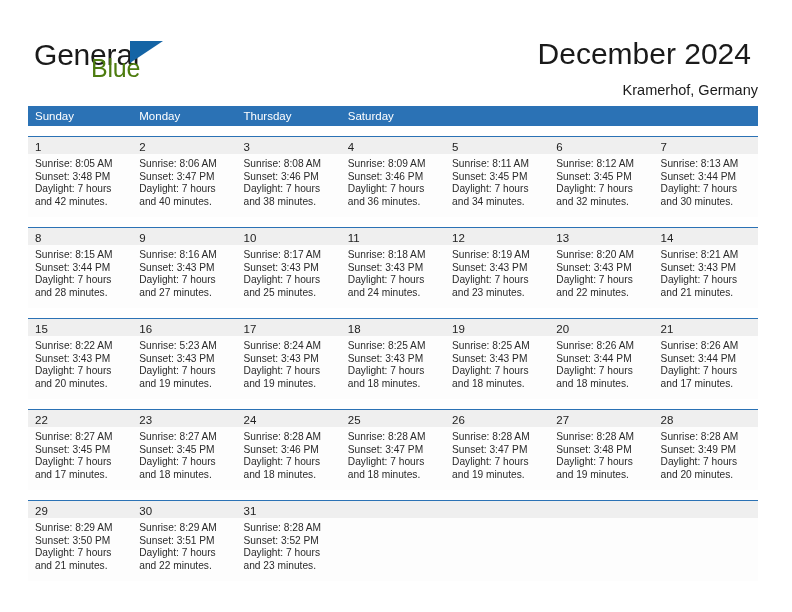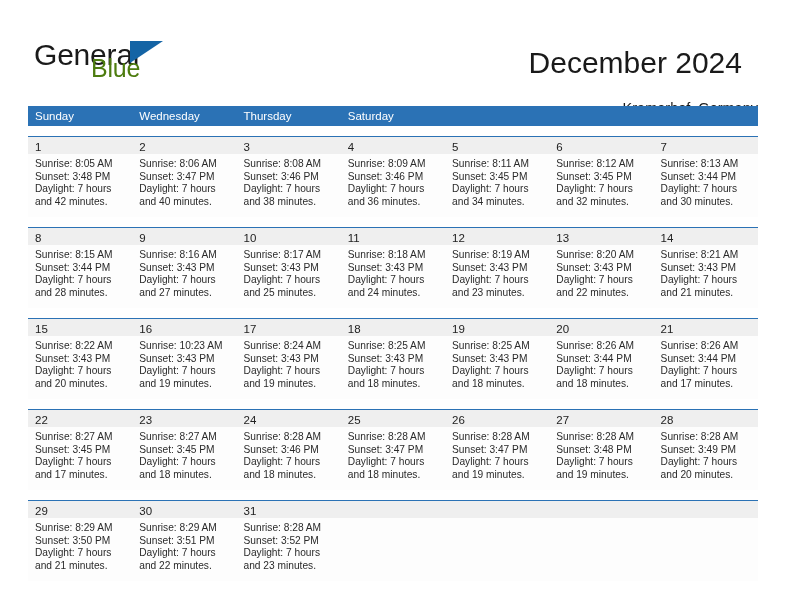--- a/index.html
+++ b/index.html
@@ -69,21 +69,21 @@
     right: 0;
     top: 0;
     text-align: right;
   }
   .month-title {
     font-size: 30px;
     color: #1a1a1a;
     line-height: 38px;
     white-space: nowrap;
     font-weight: normal;
-    margin: 16px;
+    margin: 7px;
   }
   .location {
     font-size: 14.5px;
     color: #1a1a1a;
     line-height: 20px;
     margin: 2px 0 0 0;
     white-space: nowrap;
   }
 
   
@@ -166,21 +166,21 @@
       <h1 class="month-title">December 2024</h1>
       <div class="location">Kramerhof, Germany</div>
     </div>
 
   </div>
 
   <div class="calendar">
 
     <div class="cal-row cal-head">
       <div class="cell">Sunday</div>
-      <div class="cell">Wednesday</div>
+      <div class="cell">Monday</div>
       <div class="cell">Thursday</div>
       <div class="cell">Saturday</div>
     </div>
 
     <div id="weeks-container">
         <div class="cal-row week">
           <div class="cell">
             <div class="daynum-band"><span class="daynum">1</span></div>
             <div class="details">
               <div>Sunrise: 8:05 AM</div>
@@ -315,21 +315,21 @@
             <div class="details">
               <div>Sunrise: 8:22 AM</div>
               <div>Sunset: 3:43 PM</div>
               <div>Daylight: 7 hours</div>
               <div>and 20 minutes.</div>
             </div>
           </div>
           <div class="cell">
             <div class="daynum-band"><span class="daynum">16</span></div>
             <div class="details">
-              <div>Sunrise: 10:23 AM</div>
+              <div>Sunrise: 5:23 AM</div>
               <div>Sunset: 3:43 PM</div>
               <div>Daylight: 7 hours</div>
               <div>and 19 minutes.</div>
             </div>
           </div>
           <div class="cell">
             <div class="daynum-band"><span class="daynum">17</span></div>
             <div class="details">
               <div>Sunrise: 8:24 AM</div>
               <div>Sunset: 3:43 PM</div>

